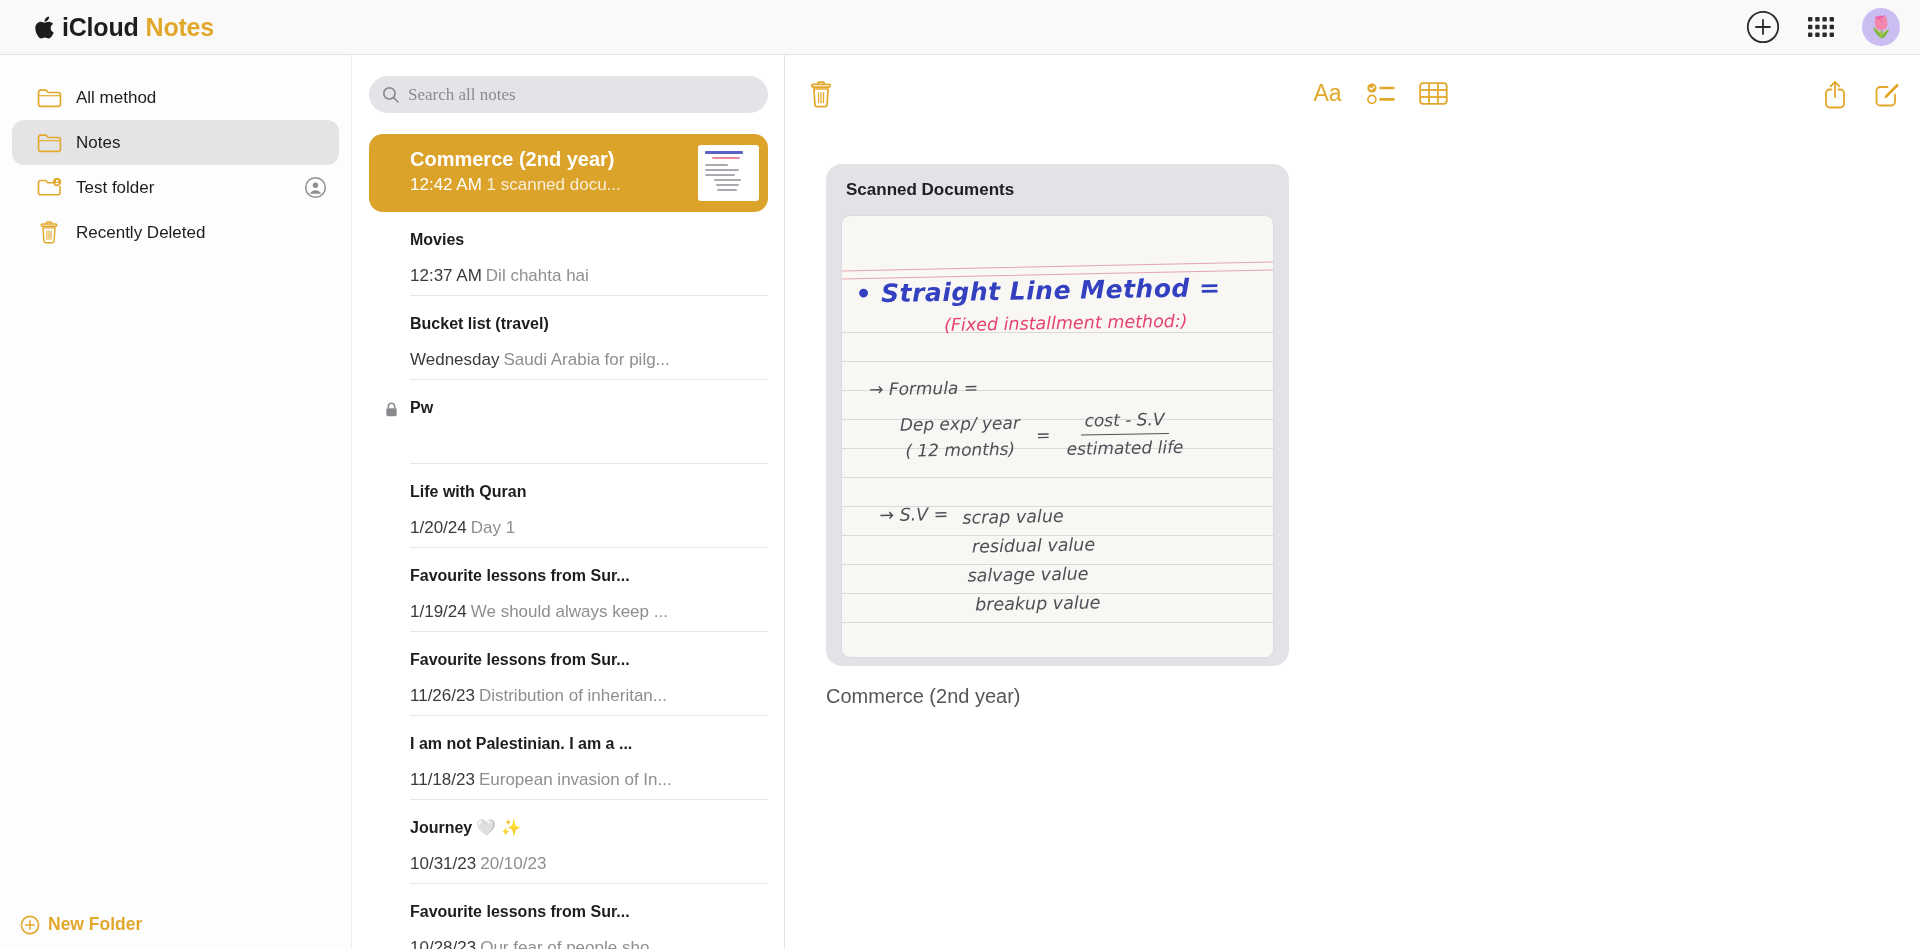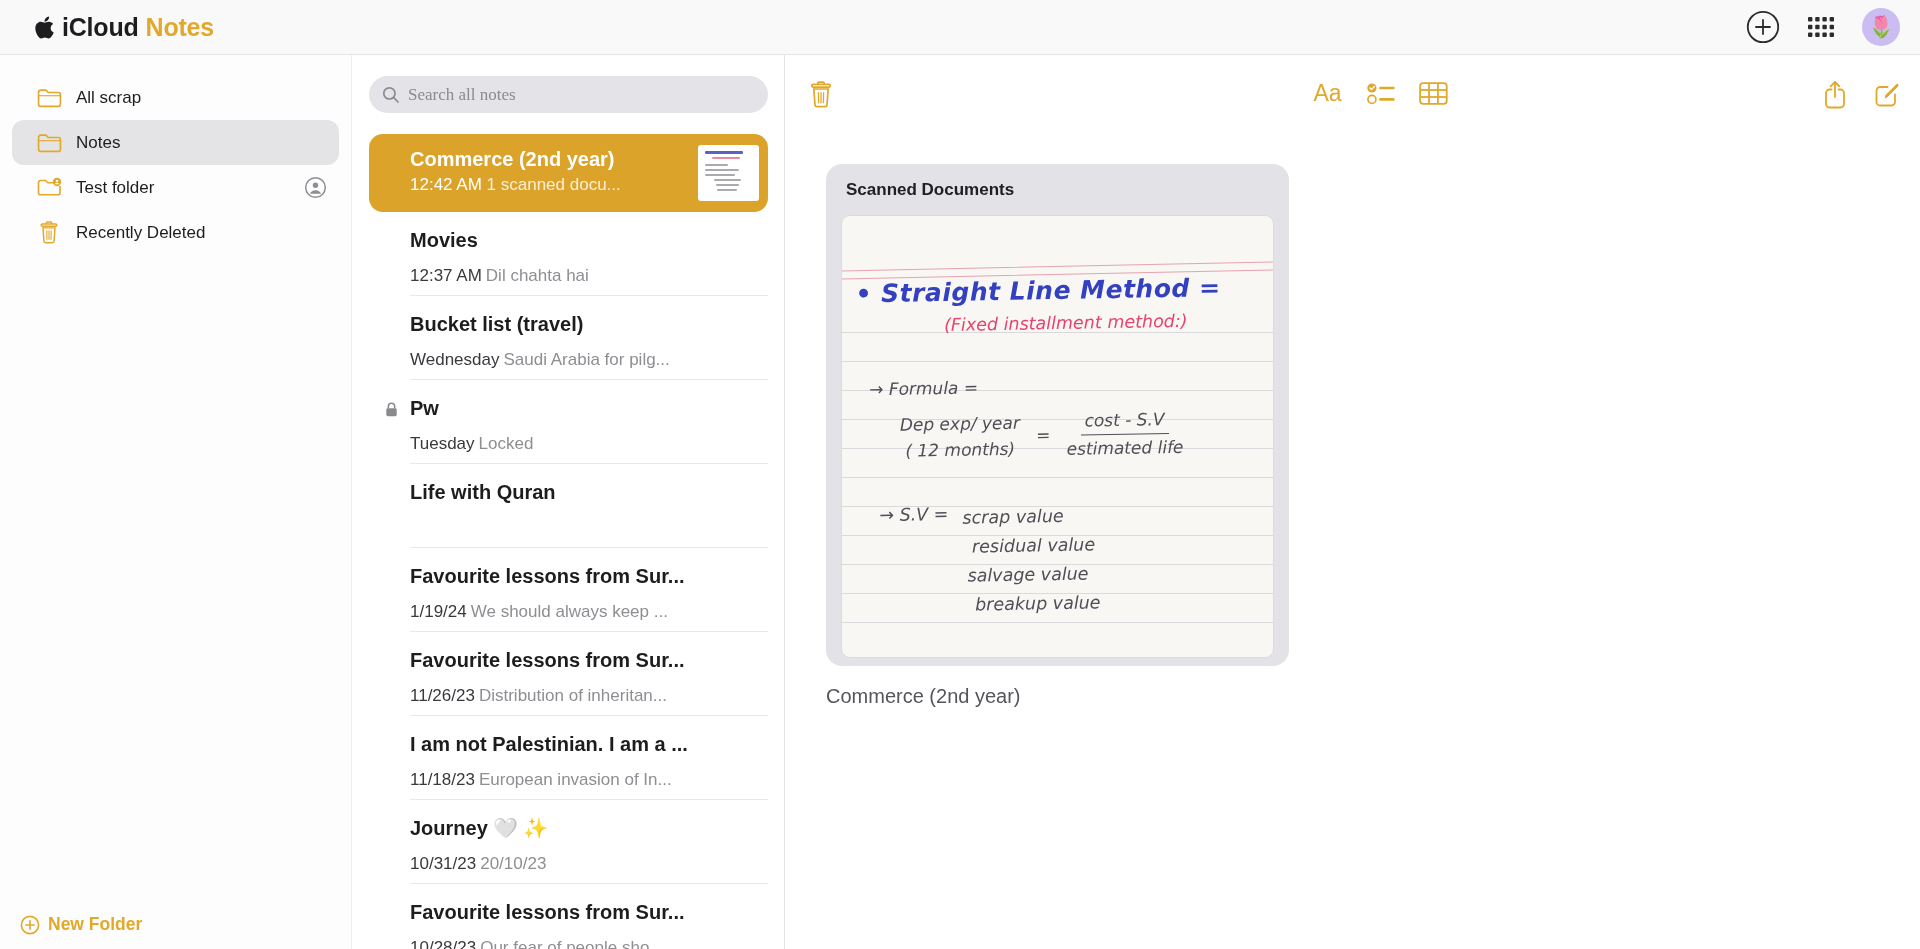--- a/index.html
+++ b/index.html
@@ -36,21 +36,21 @@
   .search input{flex:1;background:transparent;border:none;outline:none;font-size:17px;color:#1d1d1f;font-family:Liberation Serif, serif;}
   .search input::placeholder{color:#8a8a8f;}
   .note-selected{margin:21px 16px 0 17px;height:78px;border-radius:14px;background:var(--selected-note-bg);color:#fff;padding:13px 14px 0 41px;position:relative;cursor:pointer;}
   .note-selected .nt{font-size:20px;font-weight:700;line-height:25px;white-space:nowrap;overflow:hidden;}
   .note-selected .ns{font-size:17px;line-height:22px;margin-top:2px;white-space:nowrap;overflow:hidden;}
   .note-selected .ns .prev{color:rgba(255,255,255,.82);}
   .thumb{position:absolute;right:9px;top:11px;width:61px;height:56px;background:#fff;border-radius:3px;padding:6px 5px 0 7px;}
   .thumb .tl{height:3px;border-radius:1px;margin-bottom:3px;}
   .rows{margin-top:0;}
   .note-row{height:84px;padding:15px 16px 0 58px;position:relative;cursor:pointer;}
-  .note-row .nt{font-size:20px;font-weight:700;line-height:26px;color:var(--title-text);white-space:nowrap;overflow:hidden;}
+  .note-row .nt{font-size:16px;font-weight:700;line-height:26px;color:var(--title-text);white-space:nowrap;overflow:hidden;}
   .note-row .ns{font-size:17px;line-height:22px;margin-top:12px;white-space:nowrap;overflow:hidden;}
   .note-row .date{color:var(--date-text);}
   .note-row .prev{color:var(--preview-text);margin-left:4px;}
   .note-row.hr::after{content:"";position:absolute;left:58px;right:16px;bottom:0;height:1px;background:#e8e8ea;}
   .lock{position:absolute;left:33px;top:21px;color:#8a8a8e;display:flex;}
 
   
   .content{flex:1;position:relative;background:#fff;}
   .ct-toolbar{position:relative;height:80px;}
   .ct-btn{background:none;border:none;cursor:pointer;color:var(--accent);display:flex;align-items:center;justify-content:center;padding:0;}
@@ -132,21 +132,21 @@
 <div class="app">
 
   <aside class="sidebar">
     <div class="side-item">
       <span class="ic">
         <svg width="25" height="20" viewBox="0 0 24 19" fill="none" stroke="currentColor" stroke-width="1.6">
             <path d="M1.5 4a2 2 0 0 1 2-2h5.1l2.2 2.2h9.7a2 2 0 0 1 2 2v9.3a2 2 0 0 1-2 2h-17a2 2 0 0 1-2-2z"></path>
             <line x1="1.8" y1="7.3" x2="22.2" y2="7.3" stroke-width="1.1"></line>
           </svg>
       </span>
-      <span>All scrap</span>
+      <span>All method</span>
     </div>
     <div class="side-item selected">
       <span class="ic">
         <svg width="25" height="20" viewBox="0 0 24 19" fill="none" stroke="currentColor" stroke-width="1.6">
             <path d="M1.5 4a2 2 0 0 1 2-2h5.1l2.2 2.2h9.7a2 2 0 0 1 2 2v9.3a2 2 0 0 1-2 2h-17a2 2 0 0 1-2-2z"></path>
             <line x1="1.8" y1="7.3" x2="22.2" y2="7.3" stroke-width="1.1"></line>
           </svg>
       </span>
       <span>Notes</span>
     </div>
@@ -232,24 +232,24 @@
         <div class="ns"><span class="date">Wednesday</span><span class="prev">Saudi Arabia for pilg...</span></div>
       </div>
       <div class="note-row hr">
         <span class="lock">
           <svg width="13" height="17" viewBox="0 0 14 18">
               <path d="M3.6 8V5.6a3.4 3.4 0 0 1 6.8 0V8" fill="none" stroke="#8a8a8e" stroke-width="1.7"></path>
               <rect x="1.4" y="7.6" width="11.2" height="8.6" rx="1.6" fill="#8a8a8e"></rect>
             </svg>
         </span>
         <div class="nt">Pw</div>
-        <div class="ns"><span class="date">Tuesday</span><span class="prev">Locked</span></div>
       </div>
       <div class="note-row hr">
         <div class="nt">Life with Quran</div>
+        <div class="ns"><span class="date">1/20/24</span><span class="prev">Day 1</span></div>
       </div>
       <div class="note-row hr">
         <div class="nt">Favourite lessons from Sur...</div>
         <div class="ns"><span class="date">1/19/24</span><span class="prev">We should always keep ...</span></div>
       </div>
       <div class="note-row hr">
         <div class="nt">Favourite lessons from Sur...</div>
         <div class="ns"><span class="date">11/26/23</span><span class="prev">Distribution of inheritan...</span></div>
       </div>
       <div class="note-row hr">

